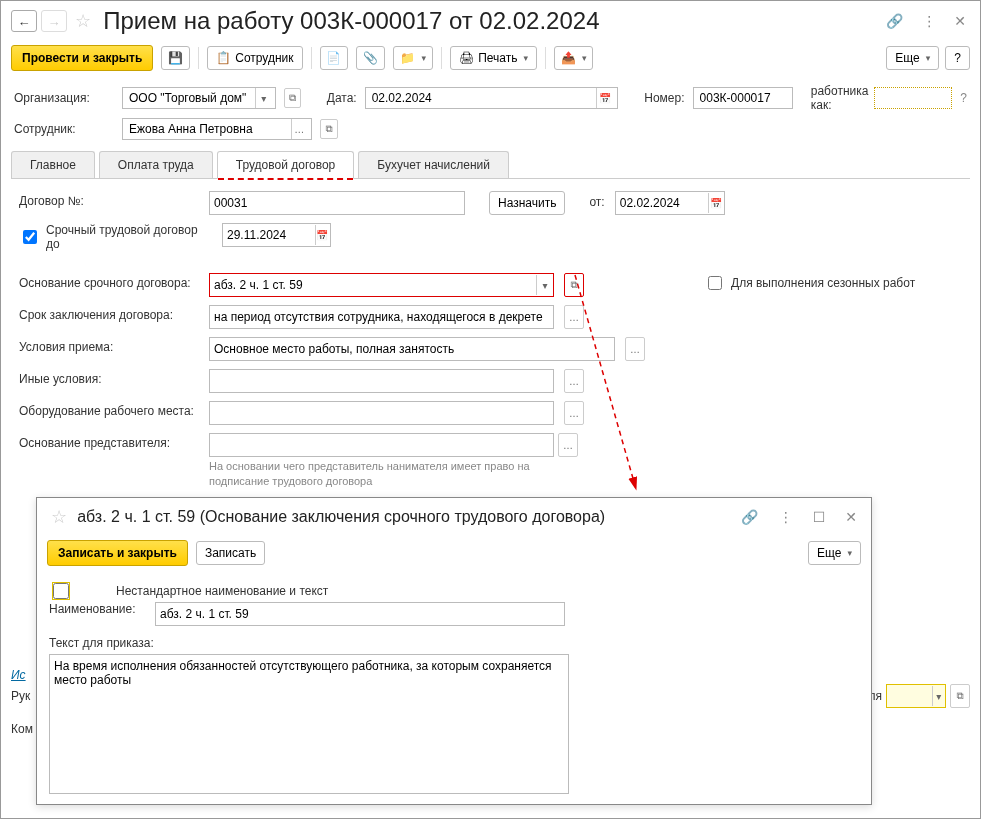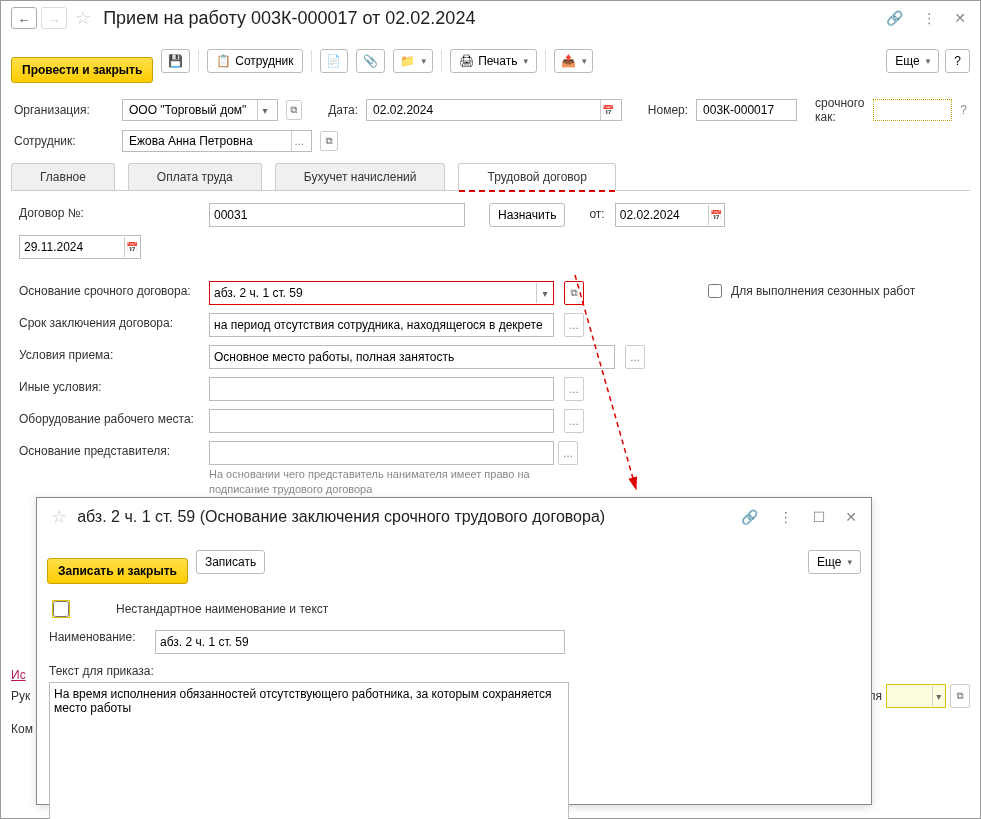--- a/index.html
+++ b/index.html
@@ -2,36 +2,36 @@
 <html><head>
 <meta charset="utf-8">
 <style>
 * { box-sizing: border-box; font-family: Arial, sans-serif; }
 body { margin: 0; background: #fff; font-size: 12px; color: #333; }
 .window { width: 981px; height: 819px; border: 1px solid #999; position: relative; background: #fff; }
 .titlebar { display: flex; align-items: center; padding: 6px 10px; gap: 4px; }
 .nav-btn { width: 26px; height: 22px; border: 1px solid #aaa; background: #fff; border-radius: 3px; display: flex; align-items: center; justify-content: center; cursor: pointer; font-size: 13px; }
 .nav-btn.arrow-right { border: 1px solid #ddd; color: #ccc; }
 .star { color: #ccc; font-size: 18px; margin: 0 4px; }
-.title { font-size: 18px; color: #222; margin-left: 4px; }
+.title { font-size: 24px; color: #222; margin-left: 4px; }
 .title-right { margin-left: auto; display: flex; gap: 10px; align-items: center; }
 .icon-btn { color: #888; cursor: pointer; font-size: 14px; padding: 2px 4px; }
 .toolbar { display: flex; align-items: center; padding: 4px 10px 10px; gap: 8px; }
-.btn-yellow { background: linear-gradient(#ffe04a, #ffcc00); border: 1px solid #c9a200; border-radius: 3px; padding: 5px 10px; font-weight: bold; font-size: 12px; cursor: pointer; margin-top: 18px; }
+.btn-yellow { background: linear-gradient(#ffe04a, #ffcc00); border: 1px solid #c9a200; border-radius: 3px; padding: 5px 10px; font-weight: bold; font-size: 12px; cursor: pointer; }
 .btn-white { background: #fff; border: 1px solid #bbb; border-radius: 3px; padding: 4px 8px; font-size: 12px; cursor: pointer; display: inline-flex; align-items: center; gap: 4px; min-height: 24px; }
 .btn-white.icon-only { padding: 4px 6px; }
 .toolbar-sep { width: 1px; height: 22px; background: #ddd; }
 .dropdown-arrow { font-size: 9px; color: #666; margin-left: 2px; }
 .form-row { display: flex; align-items: center; padding: 3px 13px; gap: 8px; }
 .label { min-width: 100px; color: #333; }
 .input-field { border: 1px solid #bbb; background: #fff; padding: 2px 4px; height: 22px; display: flex; align-items: center; position: relative; }
 .input-field input { border: none; outline: none; width: 100%; font-size: 12px; background: transparent; }
 .input-btn { width: 18px; height: 20px; border-left: 1px solid #ccc; display: flex; align-items: center; justify-content: center; font-size: 10px; color: #666; cursor: pointer; }
 .tabs { display: flex; border-bottom: 1px solid #ccc; margin: 8px 10px 0; }
-.tab { padding: 6px 28px; border: 1px solid #ccc; border-bottom: none; background: #f0f0f0; margin-right: 13px; cursor: pointer; border-radius: 3px 3px 0 0; font-size: 12px; }
+.tab { padding: 6px 18px; border: 1px solid #ccc; border-bottom: none; background: #f0f0f0; margin-right: 4px; cursor: pointer; border-radius: 3px 3px 0 0; font-size: 12px; }
 .tab.active { background: #fff; border-bottom: 1px solid #fff; margin-bottom: -1px; position: relative; }
 .tab.active::after { content: ""; position: absolute; bottom: -2px; left: 0; right: 0; border-bottom: 2px dashed #d00; }
 .tab-content { padding: 12px 18px; }
 .content-row { display: flex; align-items: flex-start; margin-bottom: 8px; gap: 10px; }
 .content-label { width: 180px; padding-top: 3px; }
 .content-input { border: 1px solid #bbb; height: 24px; display: flex; align-items: center; background: #fff; }
 .content-input input { border: none; outline: none; width: 100%; padding: 0 4px; font-size: 12px; background: transparent; }
 .helper-text { color: #888; font-size: 11px; margin-top: 2px; line-height: 1.4; }
 .checkbox-row { display: flex; align-items: center; gap: 6px; }
 input[type=checkbox] { width: 14px; height: 14px; }
@@ -40,21 +40,21 @@
 .arrow-svg { position: absolute; pointer-events: none; }
 .subwindow { position: absolute; left: 35px; top: 496px; width: 836px; height: 308px; border: 1px solid #888; background: #fff; box-shadow: 0 2px 8px rgba(0,0,0,0.15); }
 .sub-titlebar { display: flex; align-items: center; padding: 8px 10px; gap: 6px; }
 .sub-title { font-size: 16px; color: #222; }
 .sub-right { margin-left: auto; display: flex; gap: 12px; align-items: center; }
 .sub-toolbar { display: flex; padding: 4px 10px 10px; gap: 8px; align-items: center; }
 .sub-content { padding: 4px 12px; }
 .textarea { border: 1px solid #bbb; width: 520px; height: 140px; padding: 4px; font-size: 12px; resize: none; font-family: Arial; }
 .bottom-line { position: absolute; bottom: 110px; left: 10px; right: 10px; display: flex; align-items: center; gap: 10px; }
 .bottom-line2 { position: absolute; bottom: 82px; left: 10px; right: 10px; display: flex; align-items: center; gap: 10px; }
-.link-cut { color: #be185d; text-decoration: underline; }
+.link-cut { color: #0369a1; text-decoration: underline; font-style: italic; }
 .yellow-highlight { background: #fffde0; border: 1px solid #e0c000; }
 .icon-save { color: #3a7bc8; }
 .icon-green { color: #4a9e3a; }
 .icon-orange { color: #d8a030; }
 </style>
 </head>
 <body>
 
 <div class="window">
 
@@ -107,59 +107,63 @@
     <span class="input-btn" style="border:1px solid #ccc; border-radius:2px;">⧉</span>
     <span style="margin-left:18px;">Дата:</span>
     <div class="input-field" style="width:280px;">
       <input value="02.02.2024" style="">
       <span class="input-btn">📅</span>
     </div>
     <span style="margin-left:18px;">Номер:</span>
     <div class="input-field" style="width:110px;">
       <input value="003К-000017" style="">
     </div>
-    <span style="margin-left:10px; width:55px;">срочного как:</span>
+    <span style="margin-left:10px; width:55px;">работника как:</span>
     <div class="input-field dotted-border" style="width:86px;">
       <input value="" style="">
     </div>
     <span style="color:#888;">?</span>
   </div>
 
   <div class="form-row">
     <span class="label">Сотрудник:</span>
     <div class="input-field" style="width:190px;">
       <input readonly="" value="Ежова Анна Петровна" style="">
       <span class="input-btn">…</span>
     </div>
     <span class="input-btn" style="border:1px solid #ccc; border-radius:2px;">⧉</span>
   </div>
 
   <div class="tabs">
     <div class="tab">Главное</div>
     <div class="tab">Оплата труда</div>
+    <div class="tab active">Трудовой договор</div>
     <div class="tab">Бухучет начислений</div>
-    <div class="tab active">Трудовой договор</div>
   </div>
 
   <div class="tab-content">
     <div class="content-row">
       <div class="content-label">Договор №:</div>
       <div class="content-input" style="width:256px;">
         <input value="00031" style="">
       </div>
       <button class="btn-white" style="margin-left:14px;">Назначить</button>
       <span style="margin:4px 0 0 14px;">от:</span>
       <div class="content-input" style="width:110px;">
         <input value="02.02.2024" style="">
         <span class="input-btn">📅</span>
       </div>
     </div>
 
     <div class="content-row">
-      <div class="content-input" style="width:122px;">
+      <div class="checkbox-row">
+        <input type="checkbox" checked="" style="">
+        <span style="width:166px; display:inline-block;">Срочный трудовой договор до</span>
+      </div>
+      <div class="content-input" style="width:109px;">
         <input value="29.11.2024" style="">
         <span class="input-btn">📅</span>
       </div>
     </div>
 
     <div style="height:14px;"></div>
 
     <div class="content-row">
       <div class="content-label">Основание срочного договора:</div>
       <div class="content-input red-border" style="width:345px;">
@@ -261,21 +265,21 @@
       <button class="btn-yellow">Записать и закрыть</button>
       <button class="btn-white">Записать</button>
       <div style="margin-left:auto;">
         <button class="btn-white">
             <span>Еще</span>
             <span class="dropdown-arrow">▾</span>
           </button>
       </div>
     </div>
     <div class="sub-content">
-      <div class="checkbox-row" style="margin-bottom:10px;gap:44px;">
+      <div class="checkbox-row" style="gap:44px;">
         <input type="checkbox" style="outline: rgb(224, 192, 0) solid 1px; width: 16px; height: 16px;">
         <span>Нестандартное наименование и текст</span>
       </div>
       <div class="content-row" style="margin-bottom:10px;">
         <span style="width:96px;">Наименование:</span>
         <div class="content-input" style="width:410px;">
           <input value="абз. 2 ч. 1 ст. 59" style="">
         </div>
       </div>
       <div style="margin-bottom:4px;">Текст для приказа:</div>

